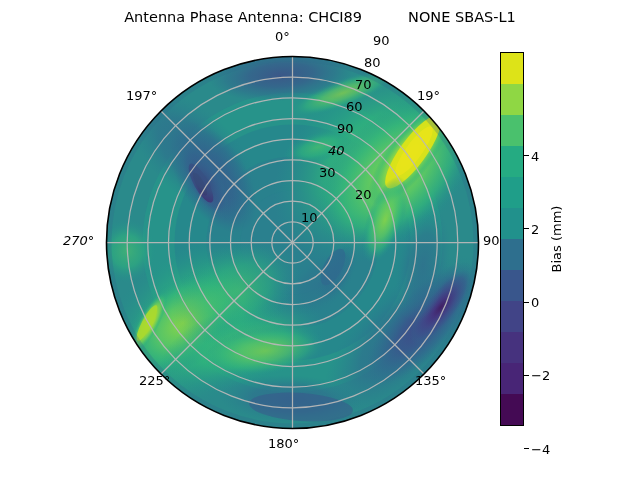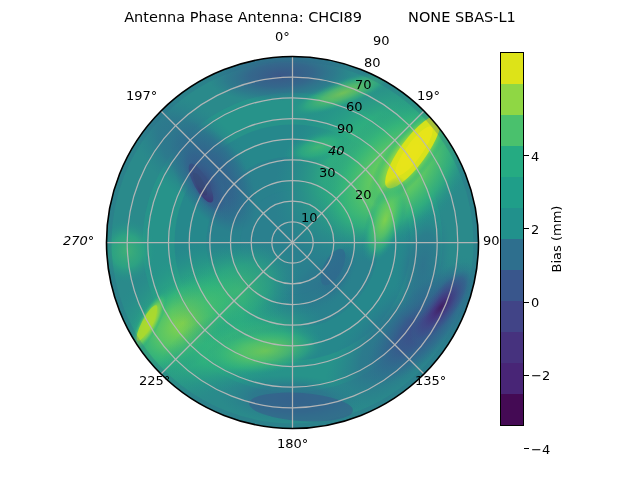--- a/index.html
+++ b/index.html
@@ -254,21 +254,21 @@
         <line x1="319.0" y1="56.0" x2="56.0" y2="319.0"></line>
       </g>
 
       <circle cx="187.5" cy="187.5" r="186" fill="none" stroke="#000000" stroke-width="1.6"></circle>
     </svg>
 
     <div class="ang-label" style="left:170px; top:-26px;">0°</div>
     <div class="ang-label" style="left:312px; top:33px;">19°</div>
     <div class="ang-label" style="left:378px; top:178px;">90</div>
     <div class="ang-label" style="left:310px; top:318px;text-align:center;">135°</div>
-    <div class="ang-label" style="left:172px; top:381px;">180°</div>
+    <div class="ang-label" style="left:163px; top:381px;">180°</div>
     <div class="ang-label" style="left:34px; top:318px;">225°</div>
     <div class="ang-label" style="left:-42px; top:178px;font-style:italic;">270°</div>
     <div class="ang-label" style="left:21px; top:33px;">197°</div>
 
     <div class="rad-label" style="left:196px; top:155px;">10</div>
     <div class="rad-label" style="left:205px; top:132px;margin-left:45px;">20</div>
     <div class="rad-label" style="left:214px; top:110px;">30</div>
     <div class="rad-label" style="left:223px; top:88px;font-style:italic;">40</div>
     <div class="rad-label" style="left:232px; top:66px;">90</div>
     <div class="rad-label" style="left:241px; top:44px;">60</div>

